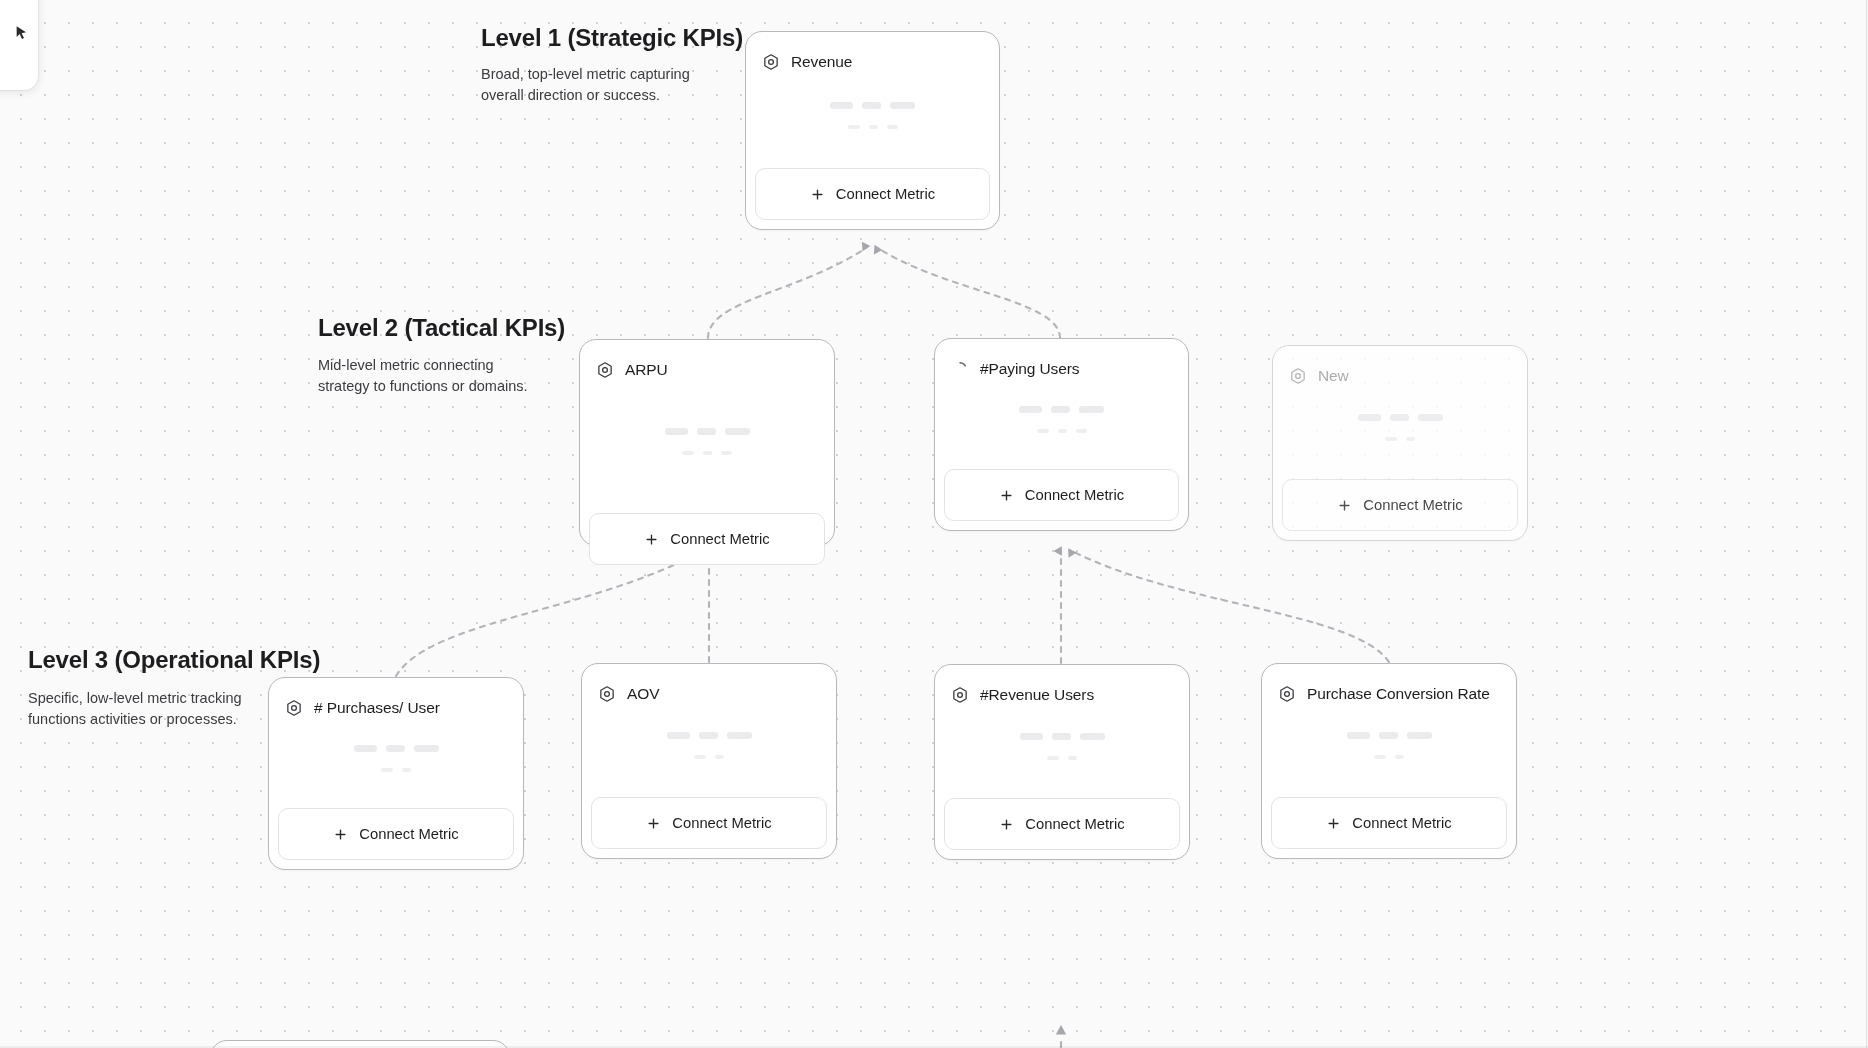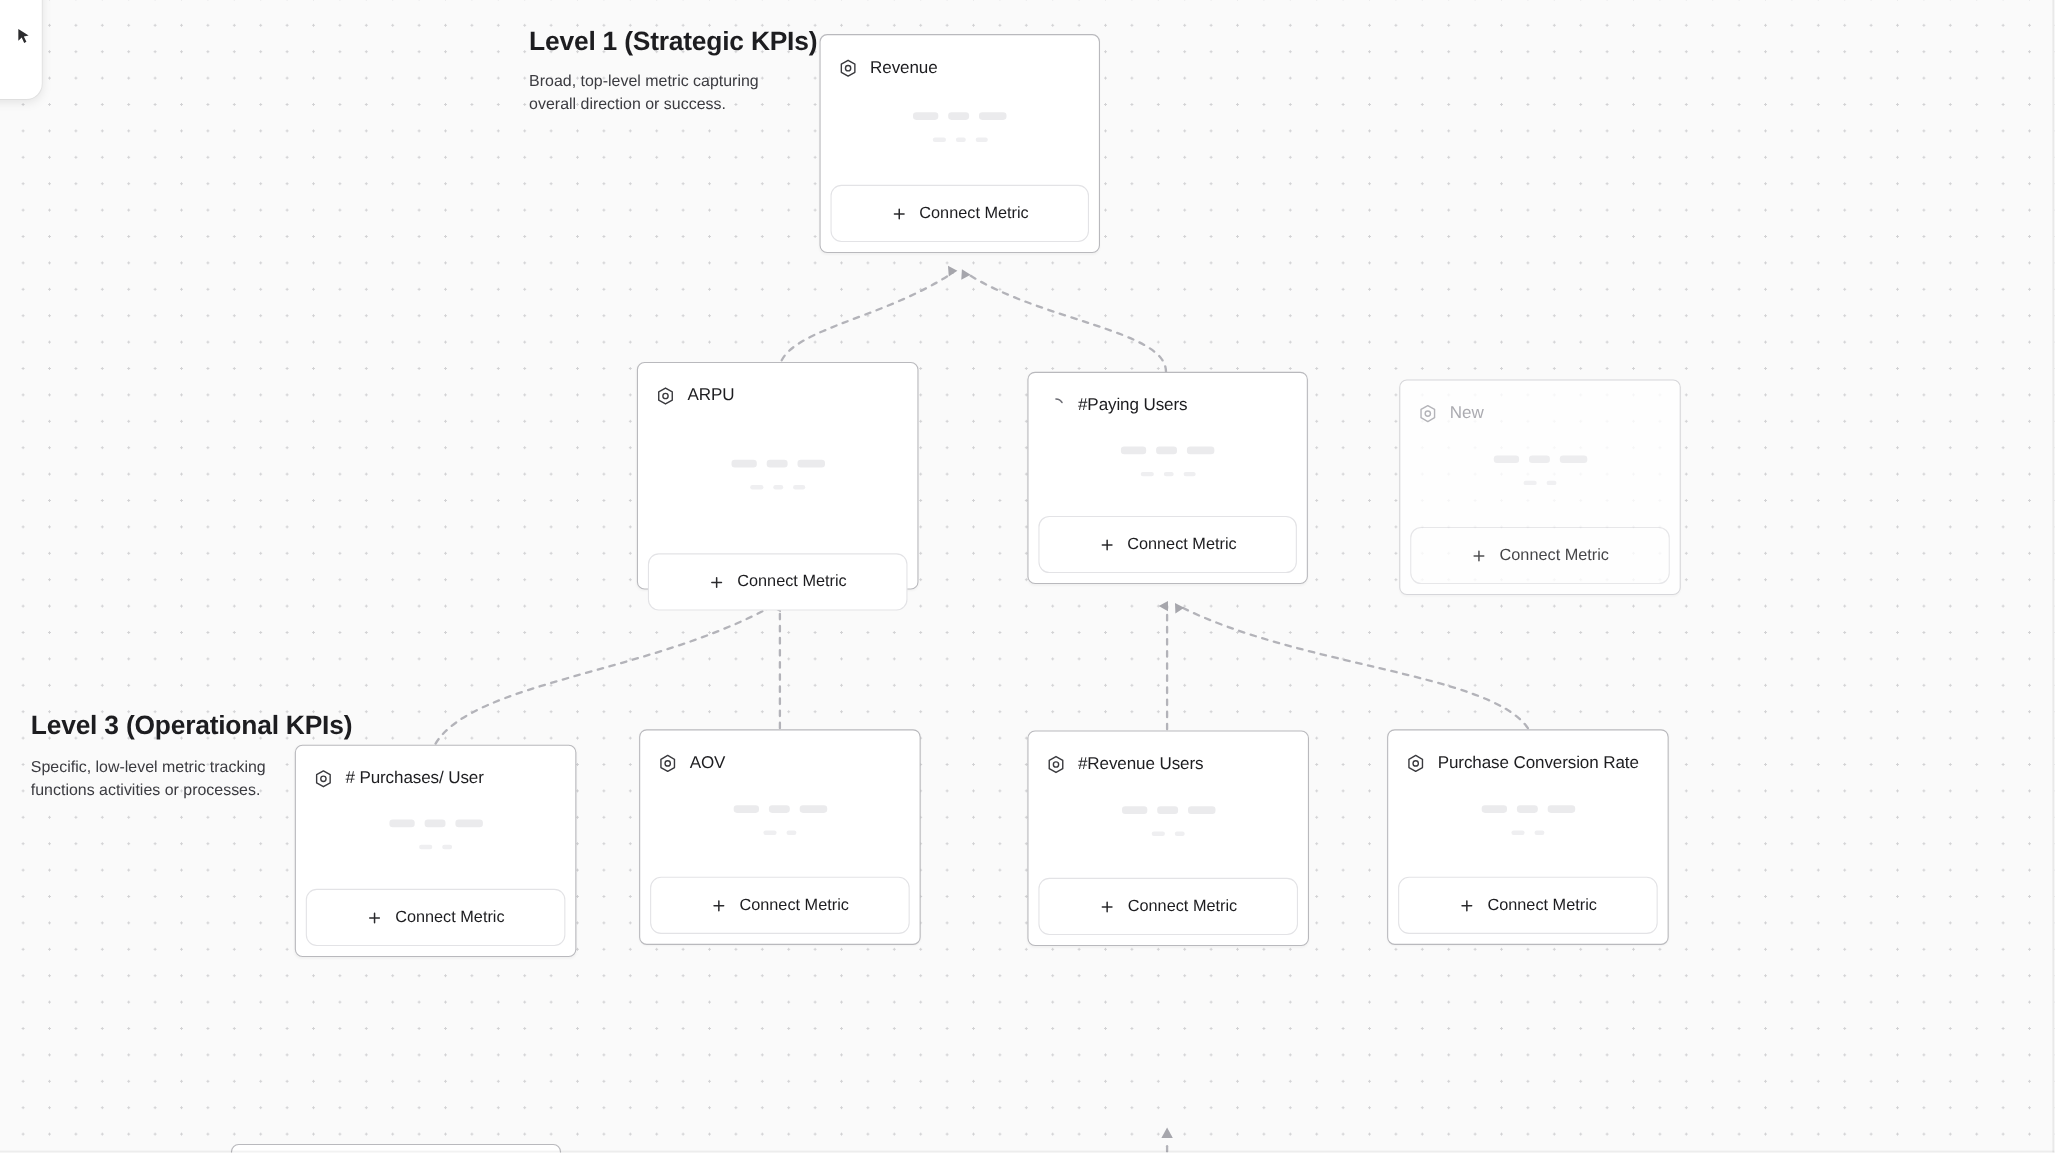--- a/index.html
+++ b/index.html
@@ -83,21 +83,21 @@
     width: 1868px; height: 1048px;
     z-index: 2;
     pointer-events: none;
   }
 
   
   .metric-card {
     position: absolute;
     background: #ffffff;
     border: 1px solid #b9b9bd;
-    border-radius: 7px;
+    border-radius: 17px;
     z-index: 10;
     display: flex;
     flex-direction: column;
     box-shadow: 0 1px 2px rgba(0,0,0,0.035);
   }
   .metric-card.dim {
     border-color: #cfcfd3;
     opacity: 0.82;
   }
 
@@ -202,20 +202,24 @@
 
       <path d="M1389,662 C1355,612 1180,606 1072,551" marker-end="url(#arrowUp)"></path>
     </g>
   </svg>
 
   <div class="level-label" id="level-1-label">
     <div class="title">Level 1 (Strategic KPIs)</div>
     <div class="desc">Broad, top-level metric capturing overall direction or success.</div>
   </div>
 
+  <div class="level-label" id="level-2-label">
+    <div class="title">Level 2 (Tactical KPIs)</div>
+    <div class="desc">Mid-level metric connecting strategy to functions or domains.</div>
+  </div>
 
   <div class="level-label" id="level-3-label">
     <div class="title">Level 3 (Operational KPIs)</div>
     <div class="desc">Specific, low-level metric tracking functions activities or processes.</div>
   </div>
 
   <div class="metric-card" style="left:745px; top:31px; width:255px; height:199px;">
     <div class="card-header">
       <svg class="card-icon" viewBox="0 0 24 24" fill="none" stroke="currentColor" stroke-width="1.7" stroke-linecap="round" stroke-linejoin="round">
         <path d="M12 2.4 L20.2 7 v10 L12 21.6 L3.8 17 V7 Z"></path>
@@ -236,21 +240,21 @@
       </div>
     </div>
     <div class="connect-btn">
       <svg class="plus" viewBox="0 0 24 24" fill="none" stroke="currentColor" stroke-width="2.2" stroke-linecap="round">
         <path d="M12 5v14M5 12h14"></path>
       </svg>
       <span class="label">Connect Metric</span>
     </div>
   </div>
 
-  <div class="metric-card" style="left:579px; top:329px; width:256px; height:207px;gap:44px;">
+  <div class="metric-card" style="left:579px; top:339px; width:256px; height:207px;gap:44px;">
     <div class="card-header">
       <svg class="card-icon" viewBox="0 0 24 24" fill="none" stroke="currentColor" stroke-width="1.7" stroke-linecap="round" stroke-linejoin="round">
         <path d="M12 2.4 L20.2 7 v10 L12 21.6 L3.8 17 V7 Z"></path>
         <circle cx="12" cy="12" r="3.2"></circle>
       </svg>
       <span class="card-title">ARPU</span>
     </div>
     <div class="card-body">
       <div class="skel-row">
         <span class="skel w1"></span>

